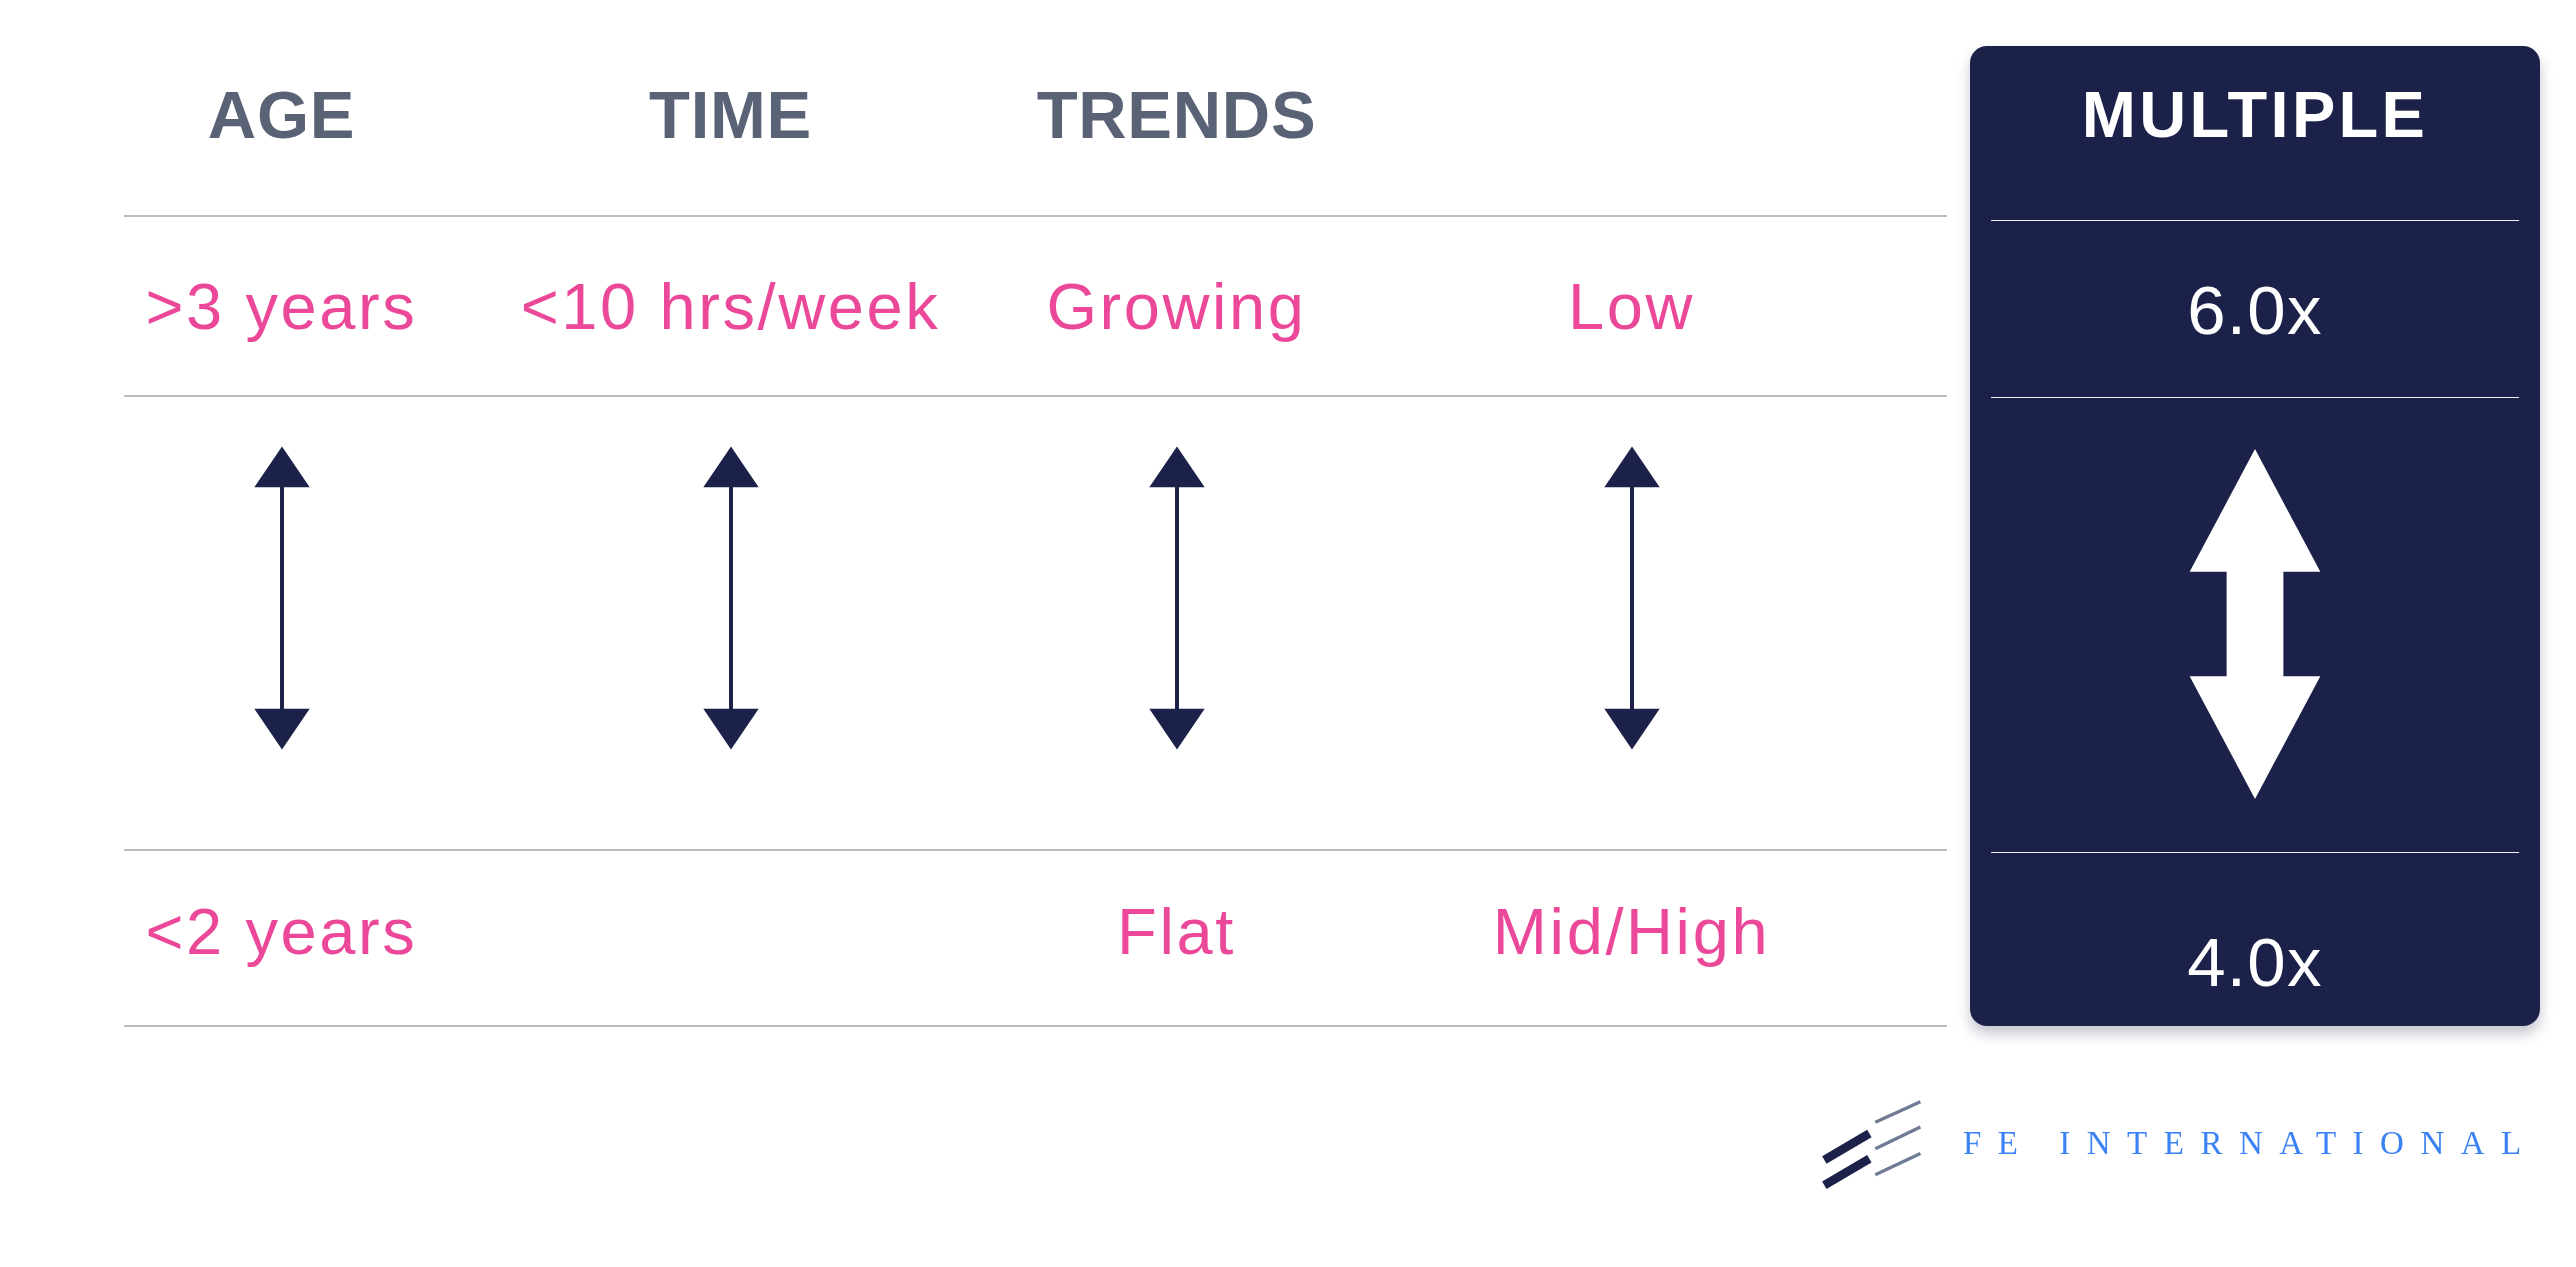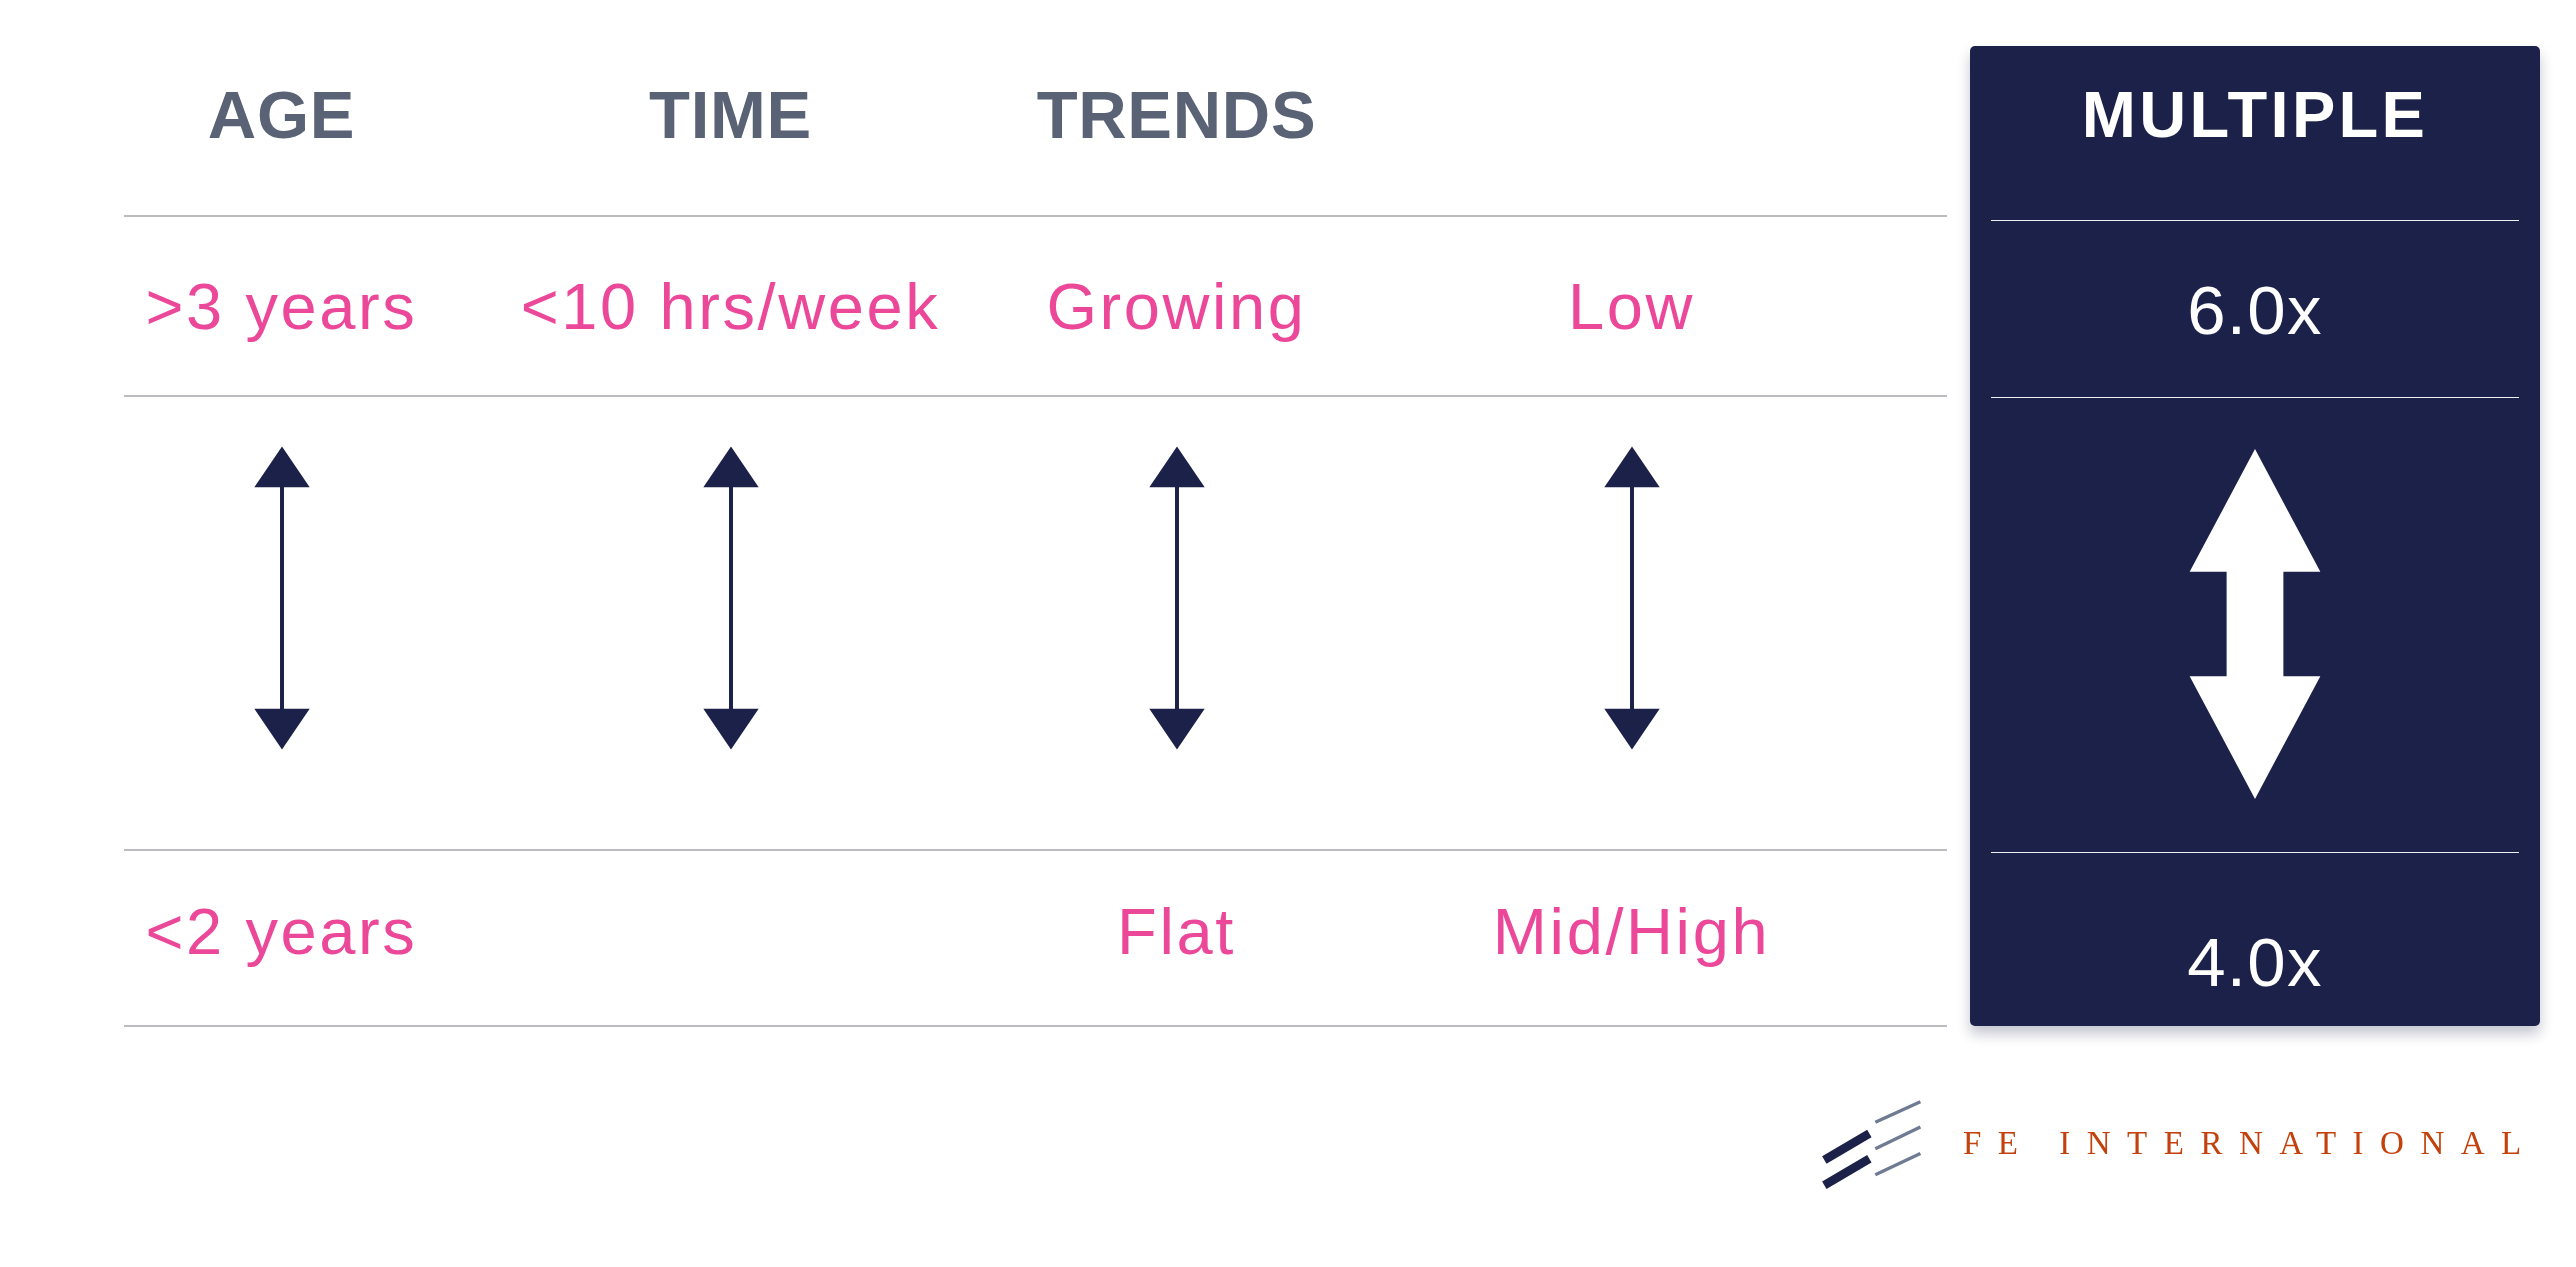--- a/index.html
+++ b/index.html
@@ -75,21 +75,21 @@
   }
 
   
   .multiple-box {
     position: absolute;
     left: 1970px;
     top: 46px;
     width: 570px;
     height: 980px;
     background: #1c2149;
-    border-radius: 5px;
+    border-radius: 17px;
     box-shadow: 0 8px 13.2px rgba(28, 33, 73, 0.25);
   }
   .box-header {
     position: absolute;
     top: 0;
     left: 0;
     width: 100%;
     height: 136px;
     display: flex;
     align-items: center;
@@ -139,21 +139,21 @@
     top: 1092px;
     height: 102px;
     display: flex;
     align-items: center;
   }
   .logo-text {
     font-family: "Liberation Serif", serif;
     font-size: 33px;
     font-weight: 400;
     letter-spacing: 16.5px;
-    color: #c2410c;
+    color: #3b82f6;
     margin-left: 36px;
     white-space: nowrap;
   }
 </style>
 </head>
 <body>
 
 <div class="canvas">
 
   <div class="divider d1"></div>

